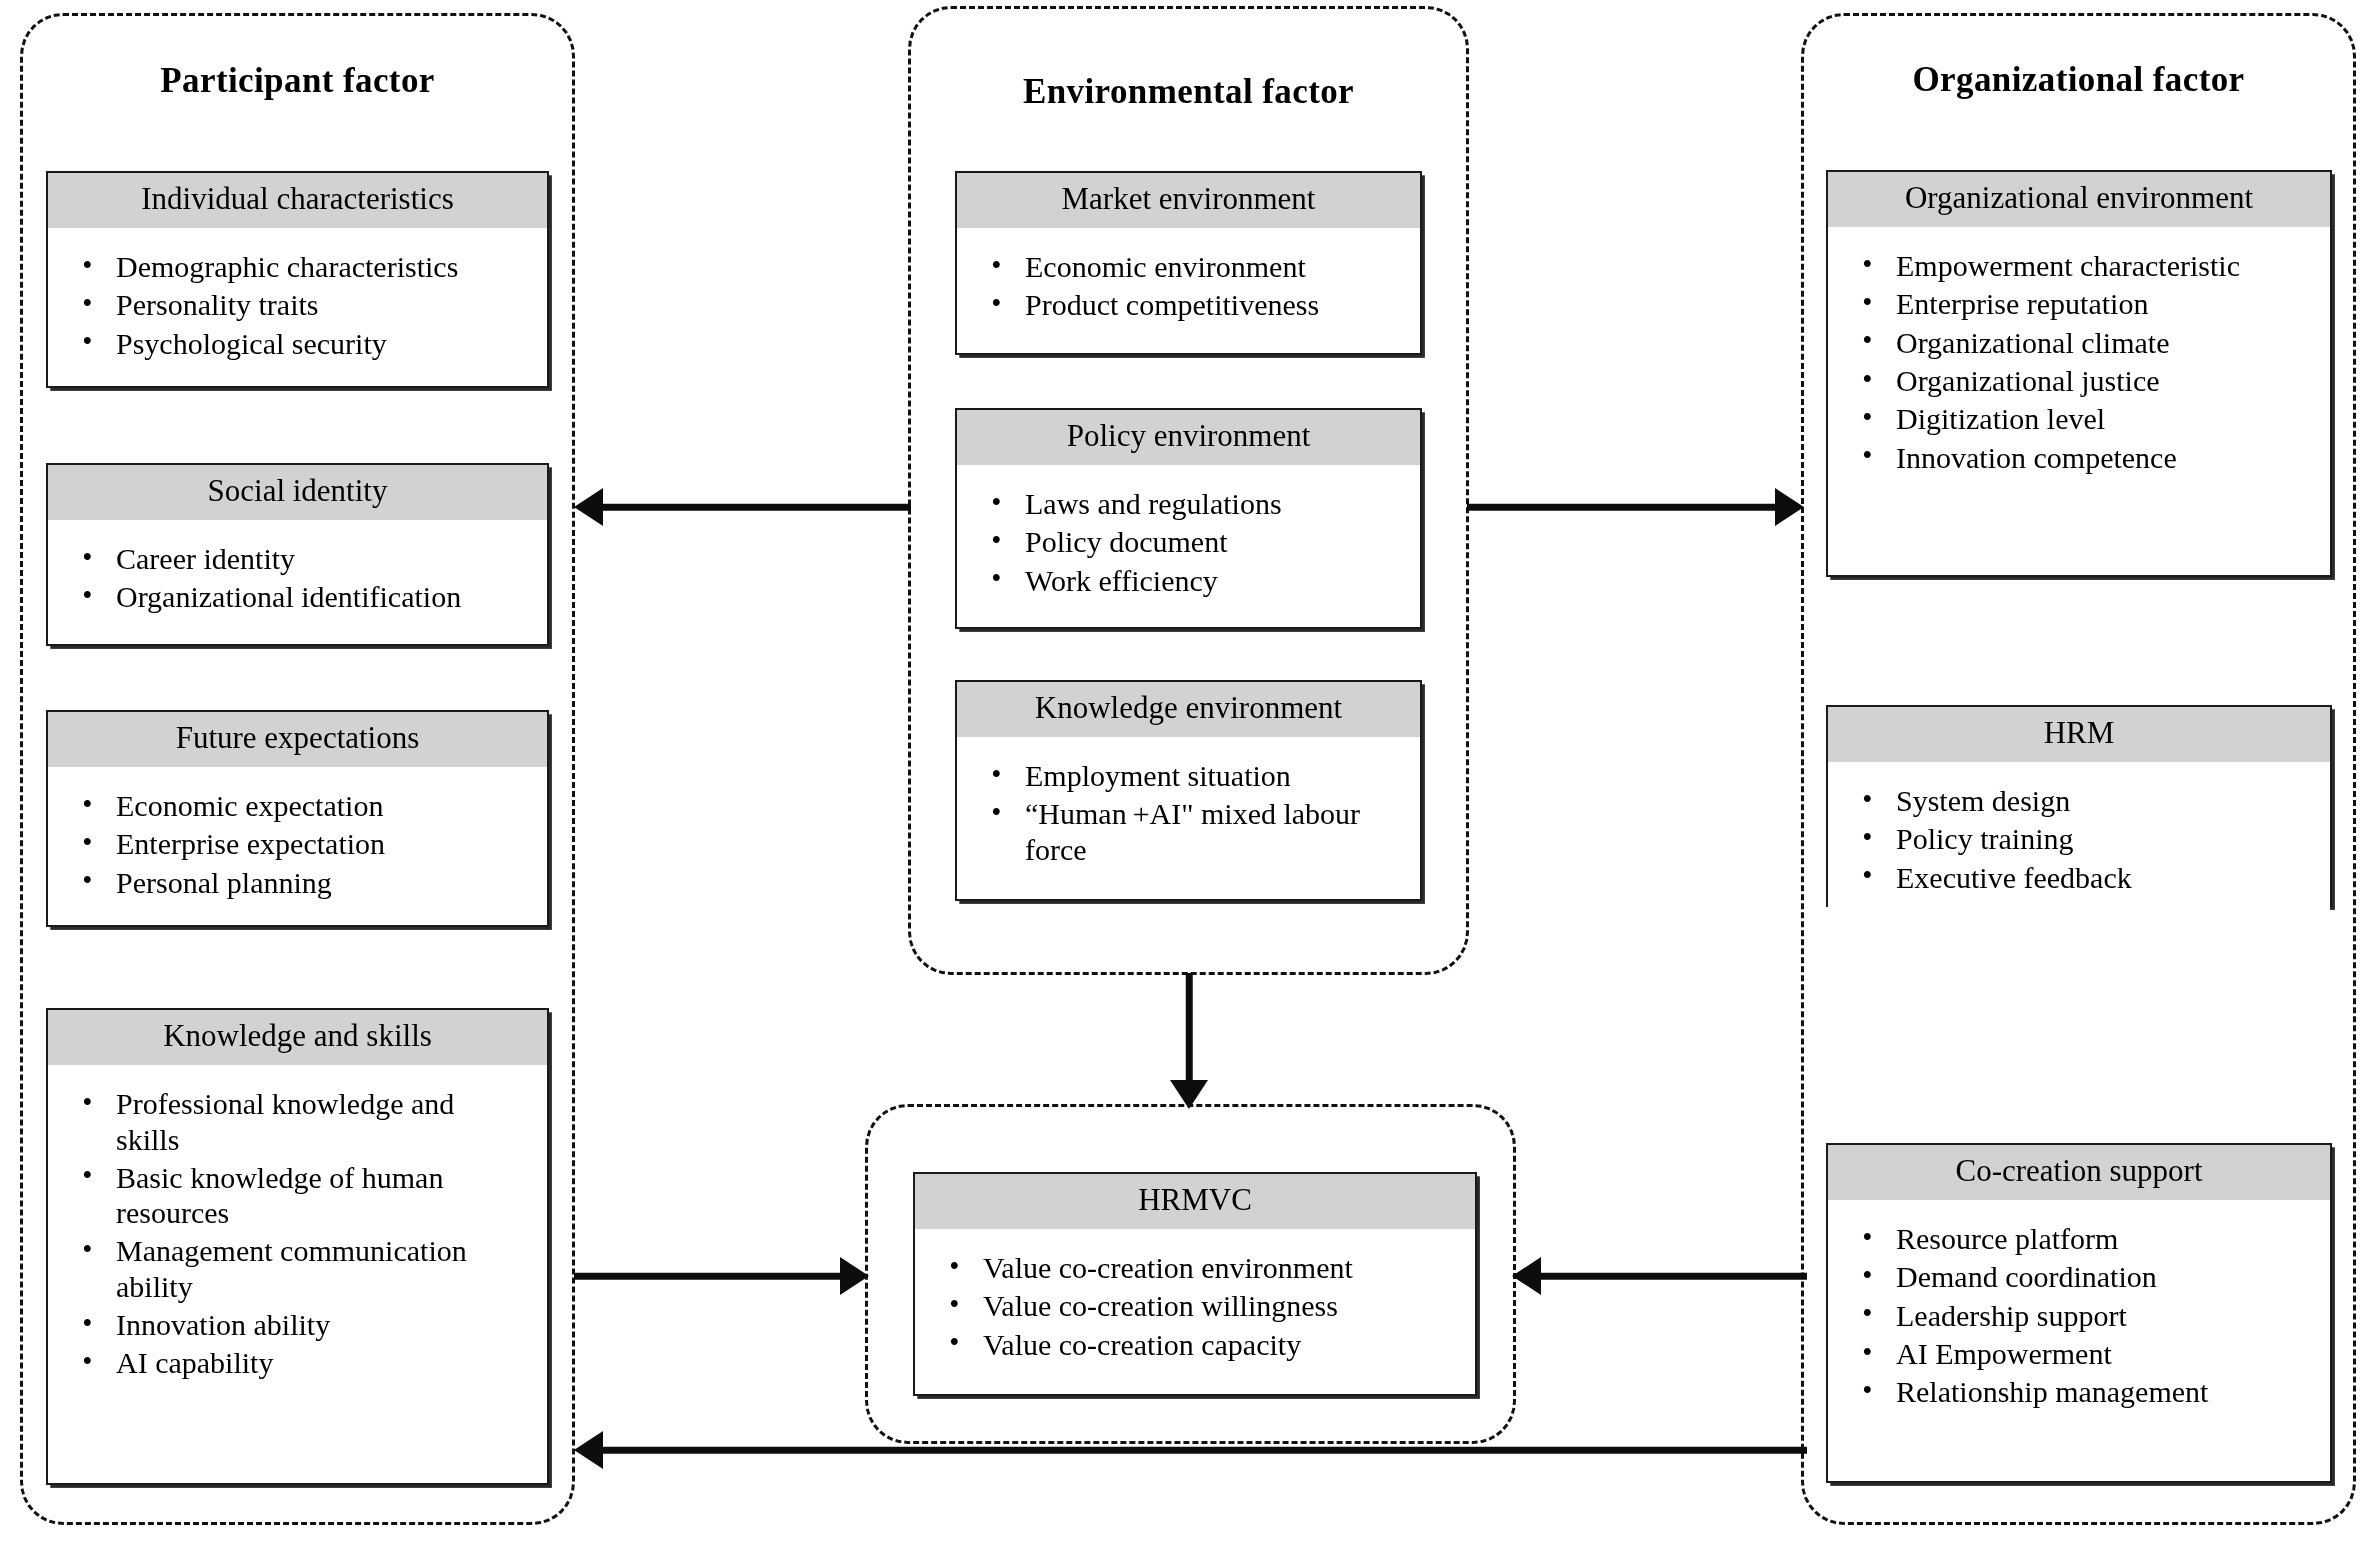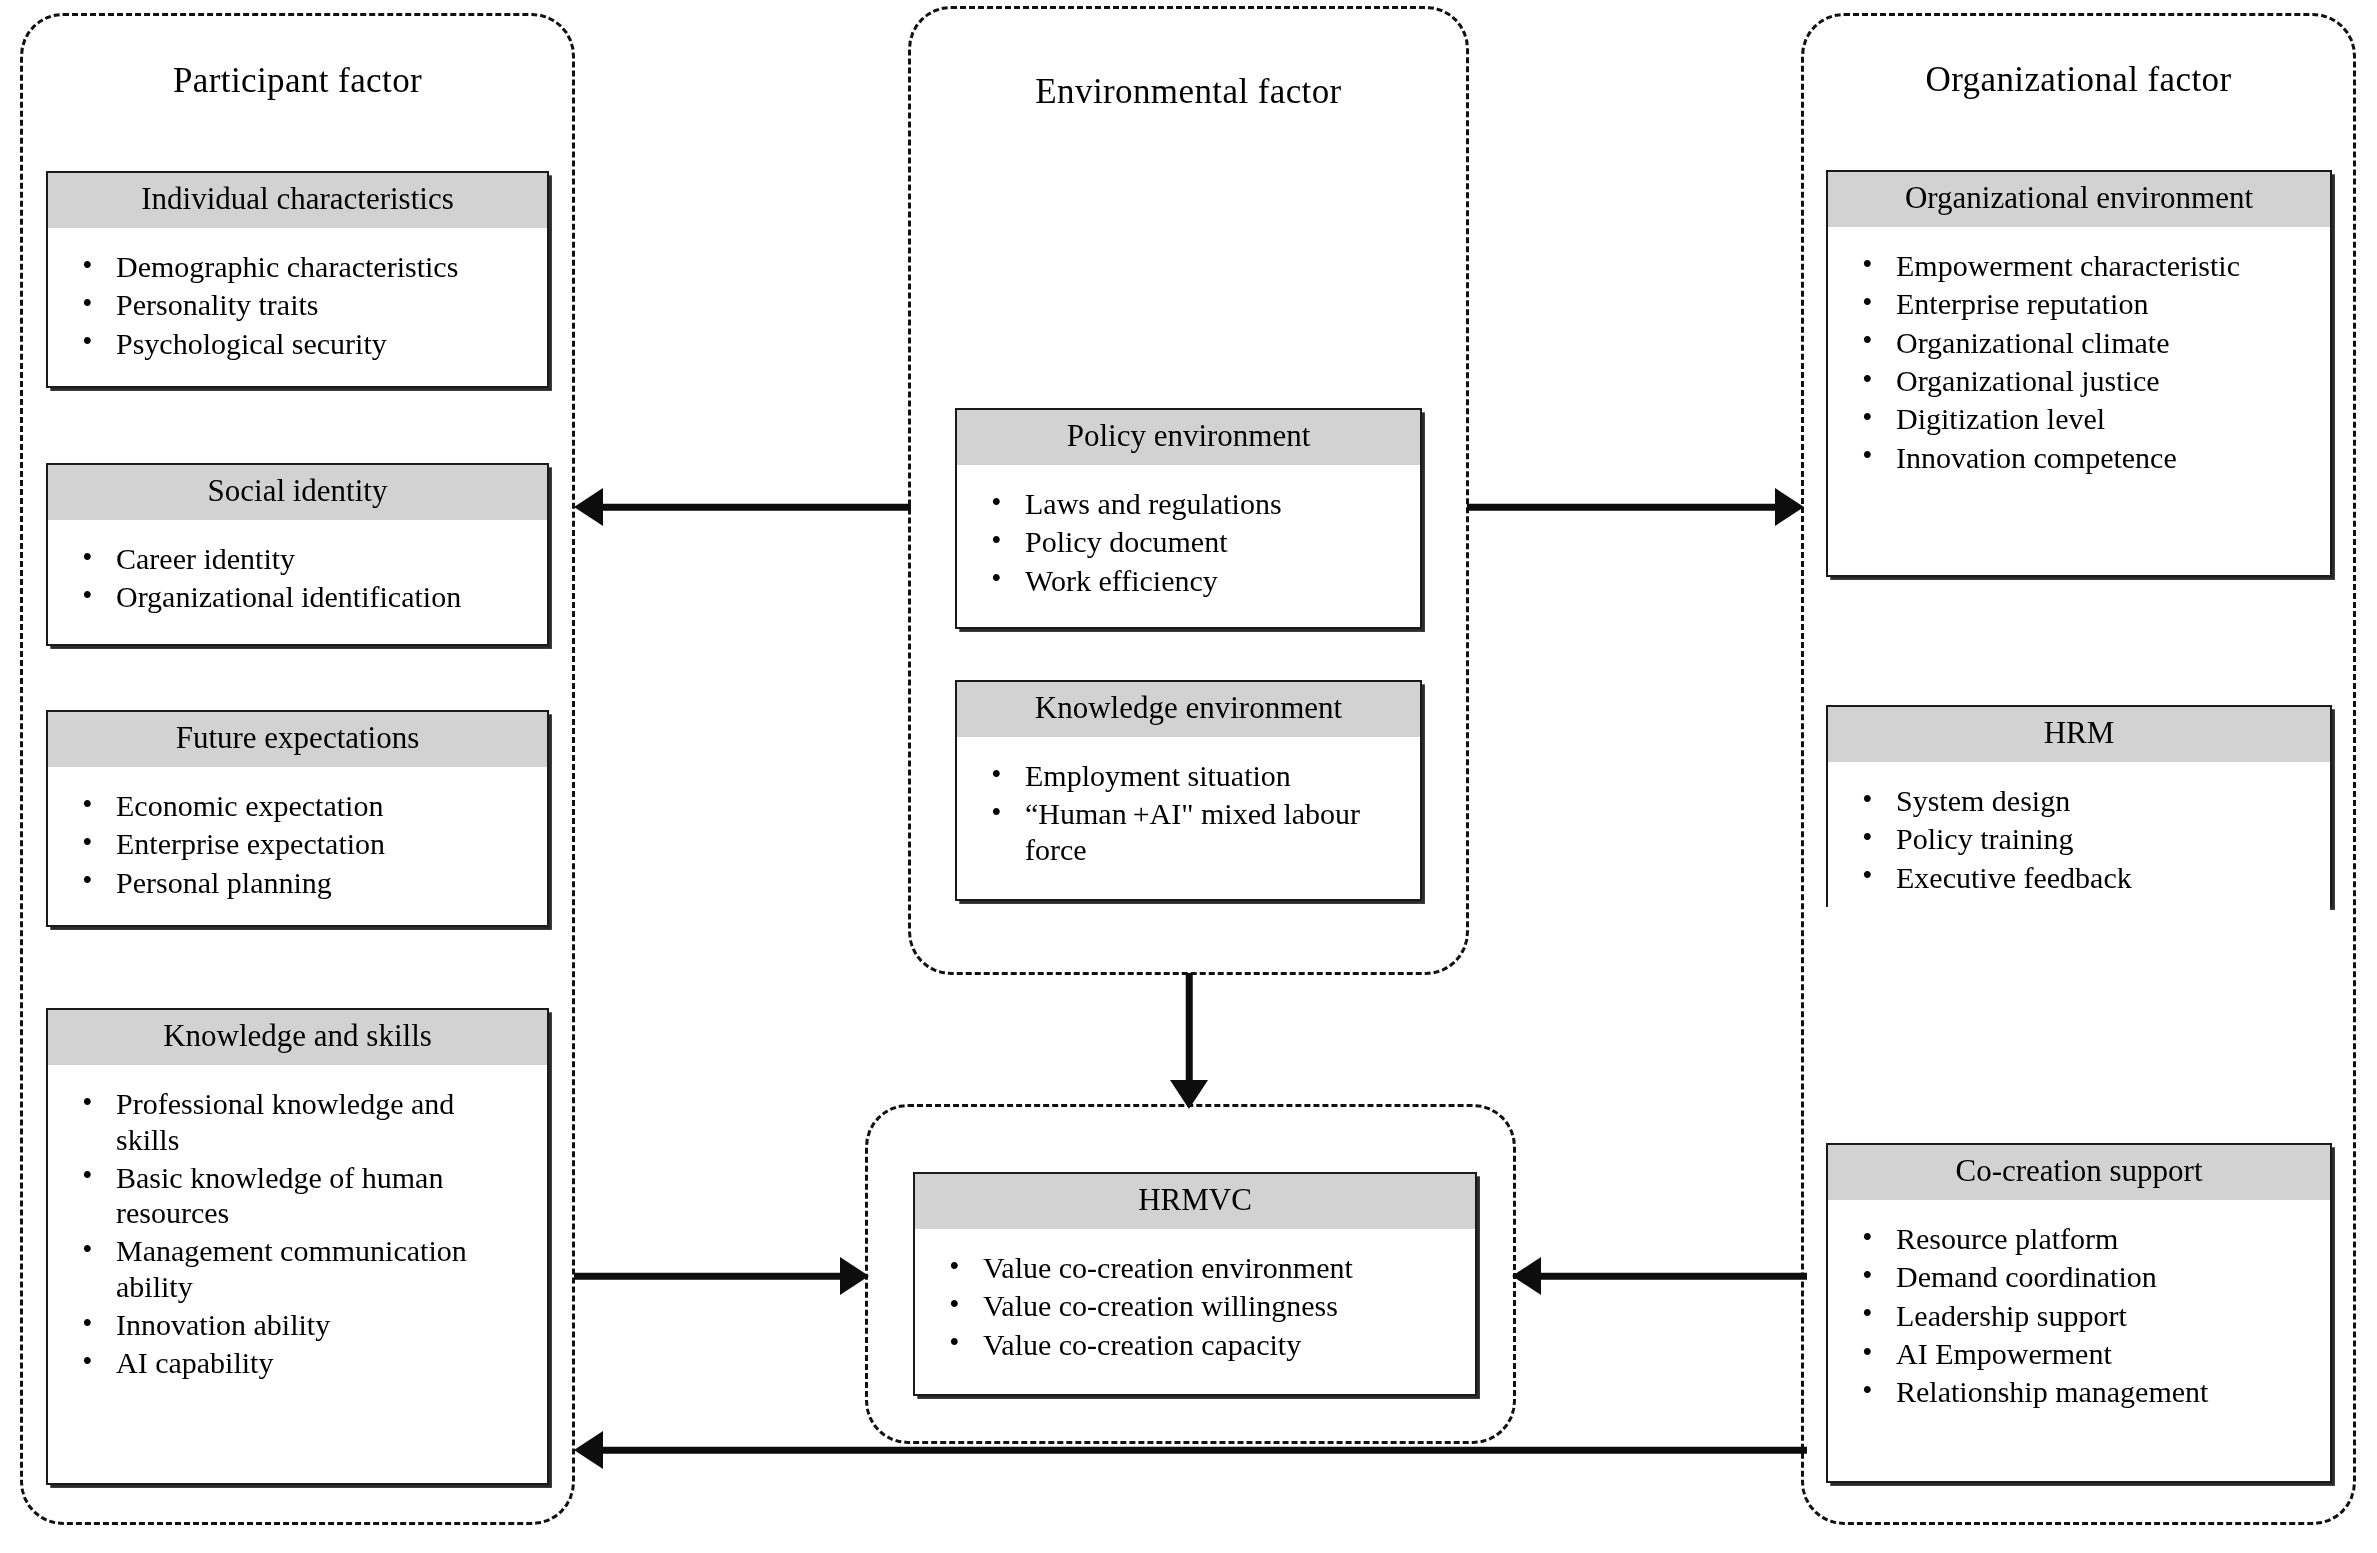--- a/index.html
+++ b/index.html
@@ -21,21 +21,21 @@
     position: absolute;
     border: 3.6px dashed #111111;
     border-radius: 43px;
     box-sizing: border-box;
     background: transparent;
   }
   .panel-title {
     position: absolute;
     width: 100%;
     text-align: center;
-    font-weight: normal;
+    font-weight: bold;
     font-size: 35px;
     color: #000000;
     letter-spacing: 0.4px;
     white-space: nowrap;
   }
 
   
   .card {
     position: absolute;
     box-sizing: border-box;
@@ -176,20 +176,29 @@
         <li>Management communication ability</li>
         <li>Innovation ability</li>
         <li>AI capability</li>
       </ul>
     </div>
   </div>
 
   <div class="panel" style="left:908px; top:5.8px; width:561px; height:969px;"></div>
   <div class="panel-title" style="left:908px; top:72px; width:561px;">Environmental factor</div>
 
+  <div class="card" style="left:955px; top:171px; width:467px; height:184px;">
+    <div class="card-head">Market environment</div>
+    <div class="card-body">
+      <ul>
+        <li>Economic environment</li>
+        <li>Product competitiveness</li>
+      </ul>
+    </div>
+  </div>
 
   <div class="card" style="left:955px; top:408px; width:467px; height:221px;">
     <div class="card-head">Policy environment</div>
     <div class="card-body">
       <ul>
         <li>Laws and regulations</li>
         <li>Policy document</li>
         <li>Work efficiency</li>
       </ul>
     </div>

